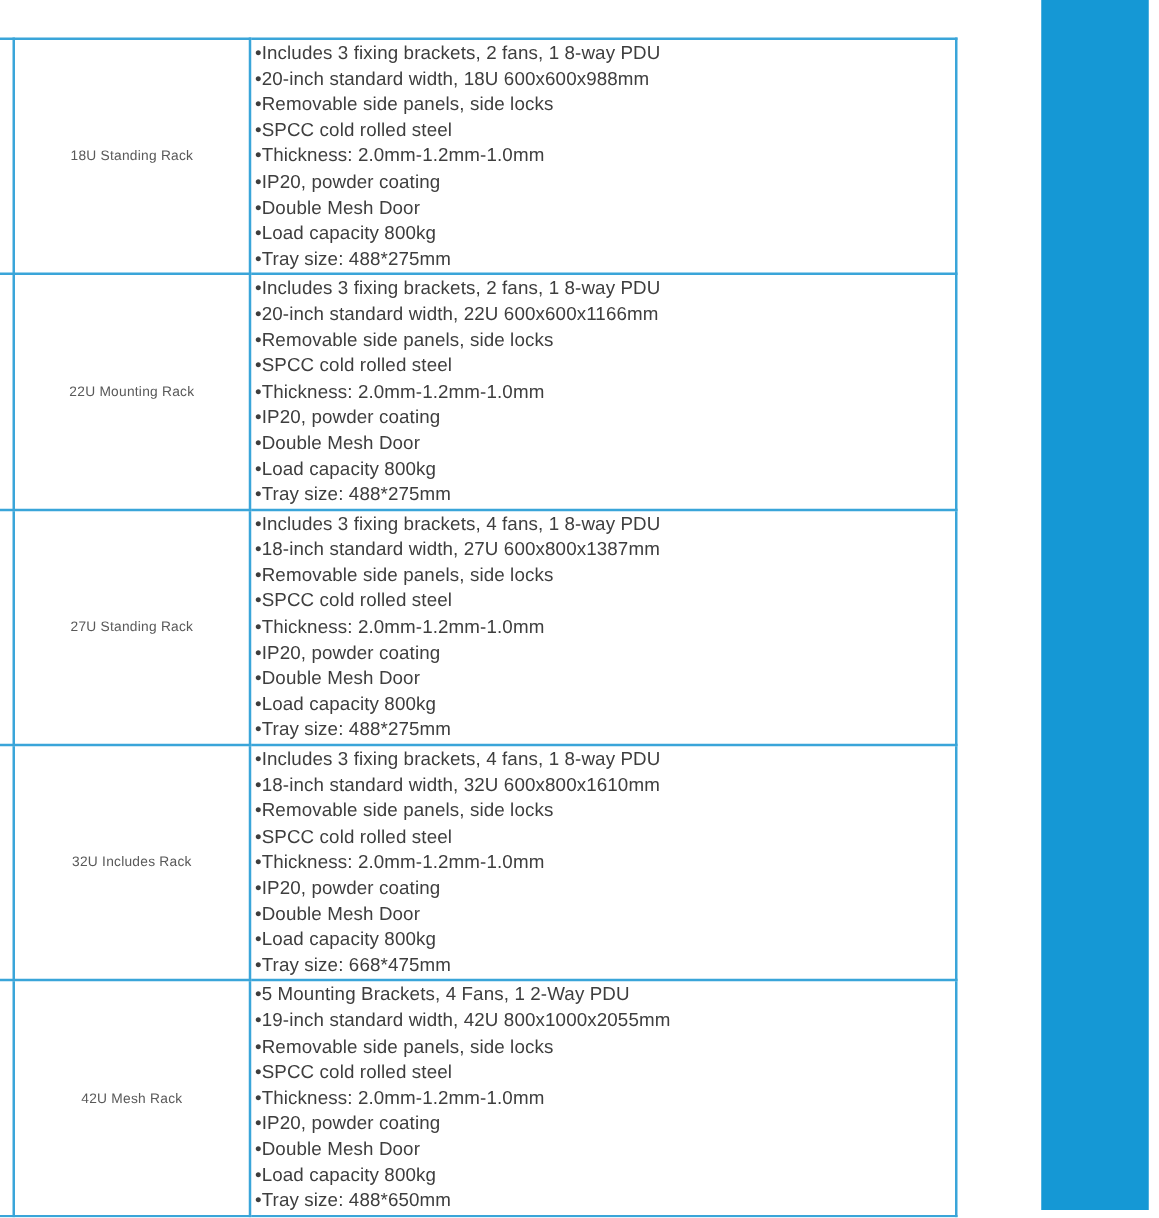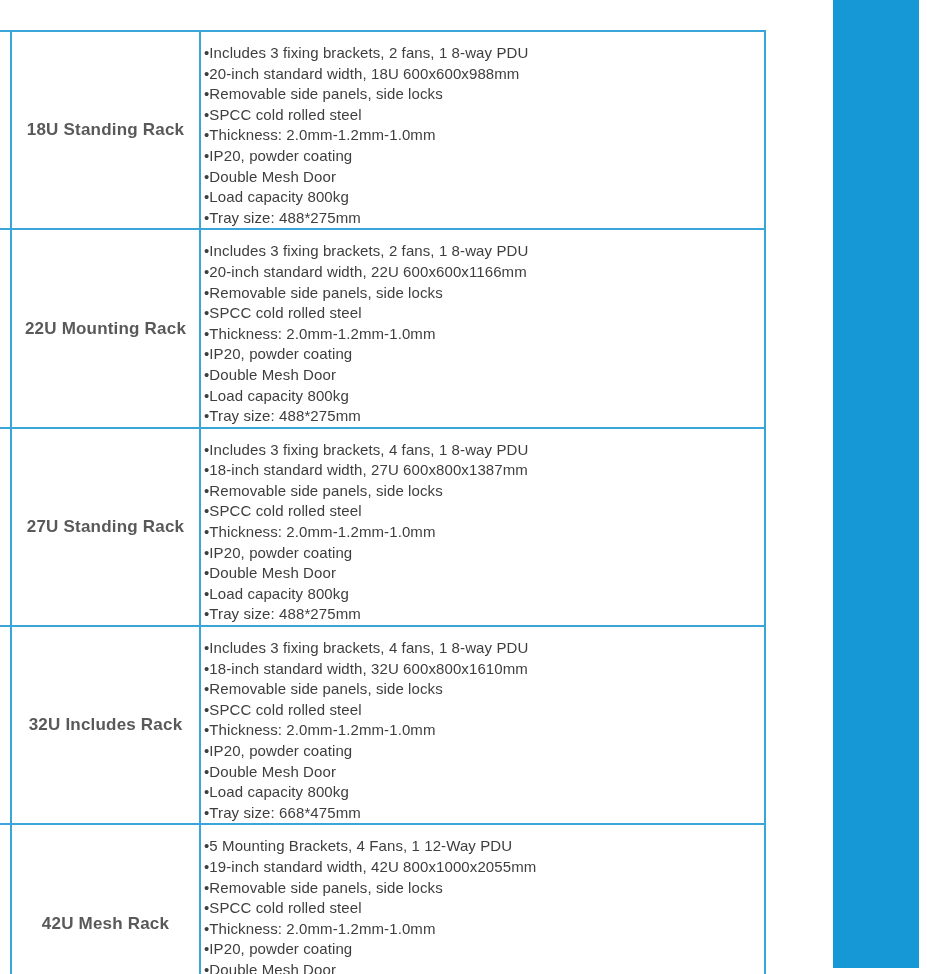--- a/index.html
+++ b/index.html
@@ -26,29 +26,28 @@
     border: 2px solid var(--table-border, #3aa5d9);
     background: #ffffff;
   }
   td.cut-cell {
     width: 66px;
   }
   td.name-cell {
     width: 185px;
     text-align: center;
     vertical-align: middle;
-    font-size: 17px;
+    font-size: 11px;
     letter-spacing: 0.2px;
     color: var(--name-text, #595959);
-    font-weight: bold;
   }
   td.spec-cell {
     width: 556px;
     vertical-align: top;
-    padding: 11px 4px 0 3px;
+    padding: 1px 4px 0 3px;
   }
   ul.specs {
     margin: 0;
     padding: 0;
     list-style: none;
   }
   ul.specs li {
     font-size: 15px;
     line-height: 20.6px;
     letter-spacing: 0.1px;
@@ -150,21 +149,21 @@
     </td>
   </tr>
 
   <tr>
     <td class="cut-cell"></td>
     <td class="name-cell">
       <span class="name">42U Mesh Rack</span>
     </td>
     <td class="spec-cell">
       <ul class="specs">
-              <li>•5 Mounting Brackets, 4 Fans, 1 12-Way PDU</li>
+              <li>•5 Mounting Brackets, 4 Fans, 1 2-Way PDU</li>
               <li>•19-inch standard width, 42U 800x1000x2055mm</li>
               <li>•Removable side panels, side locks</li>
               <li>•SPCC cold rolled steel</li>
               <li>•Thickness: 2.0mm-1.2mm-1.0mm</li>
               <li>•IP20, powder coating</li>
               <li>•Double Mesh Door</li>
               <li>•Load capacity 800kg</li>
               <li>•Tray size: 488*650mm</li>
             </ul>
     </td>

